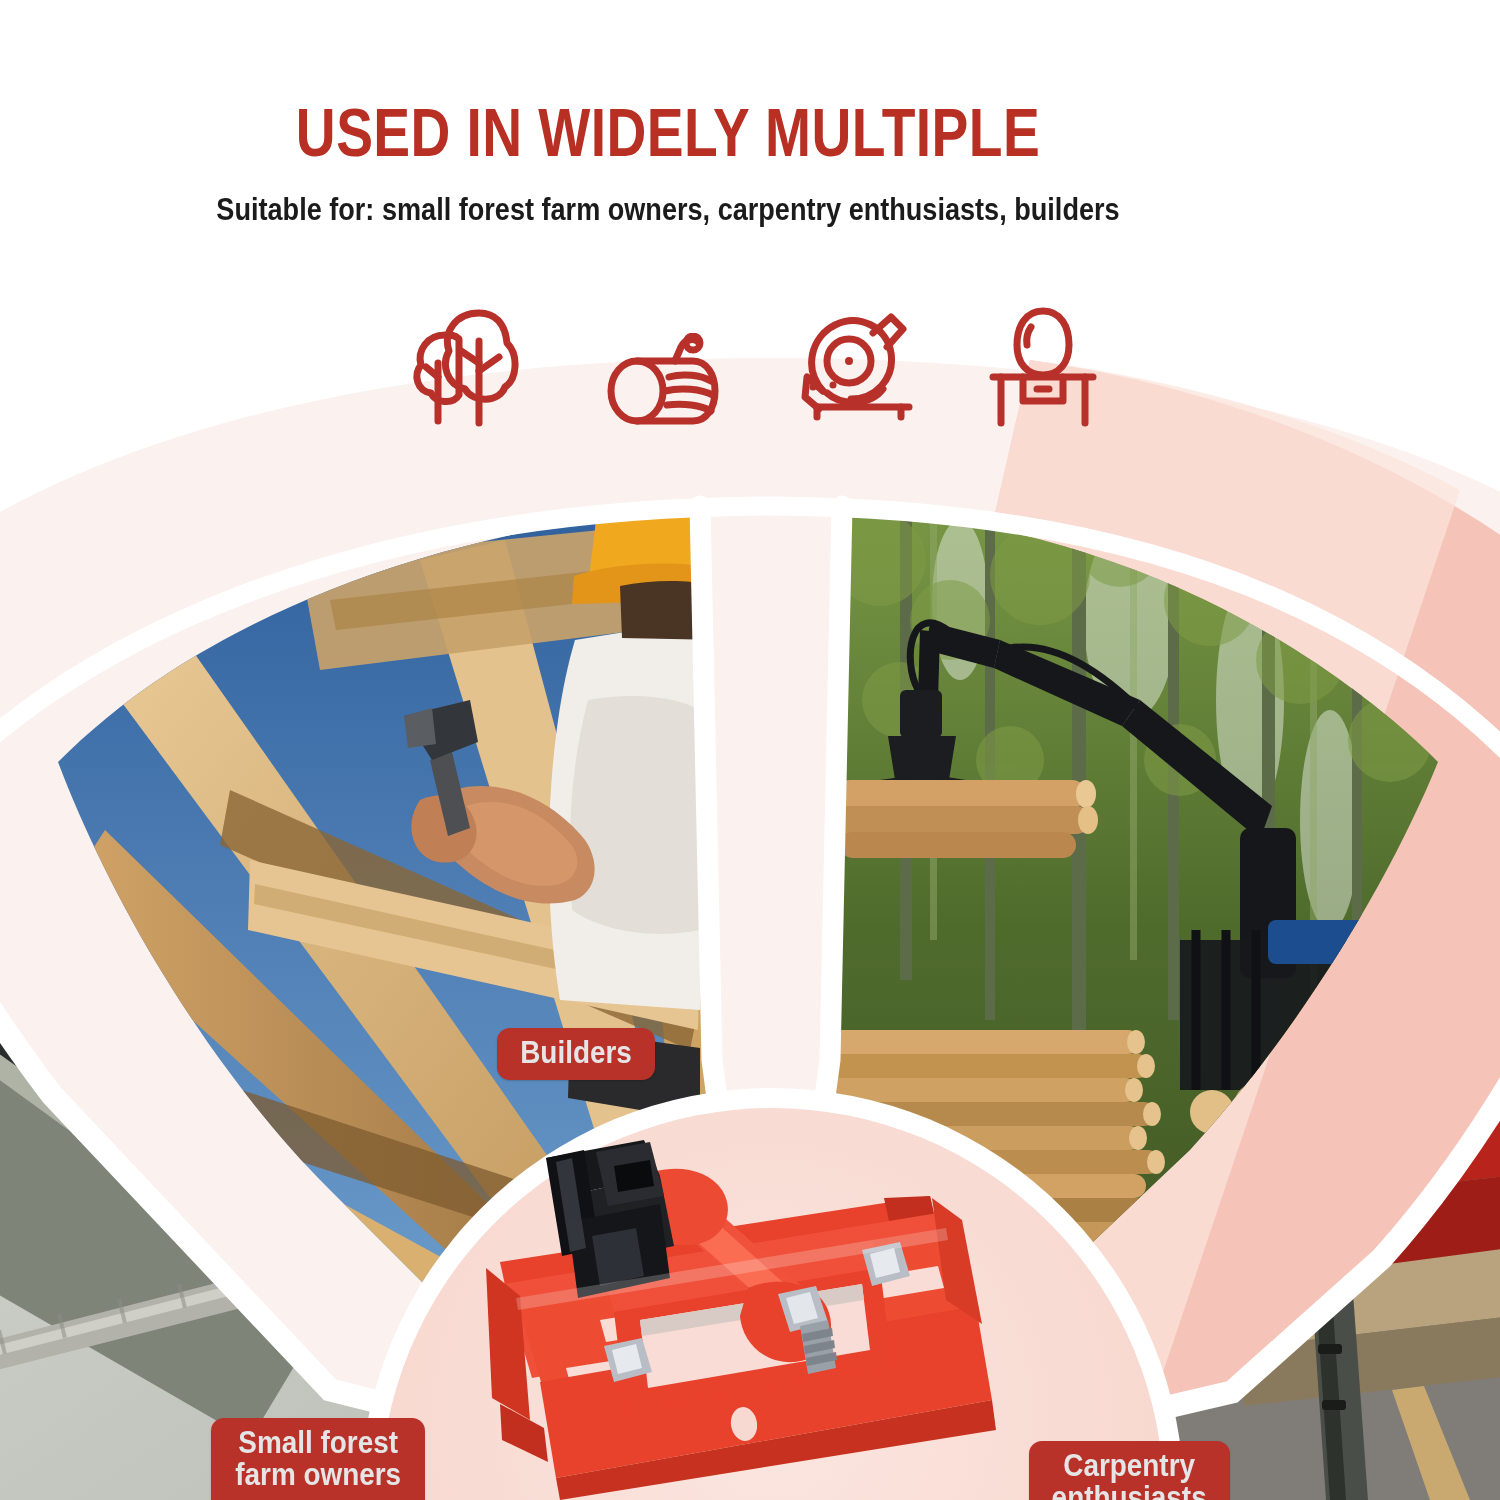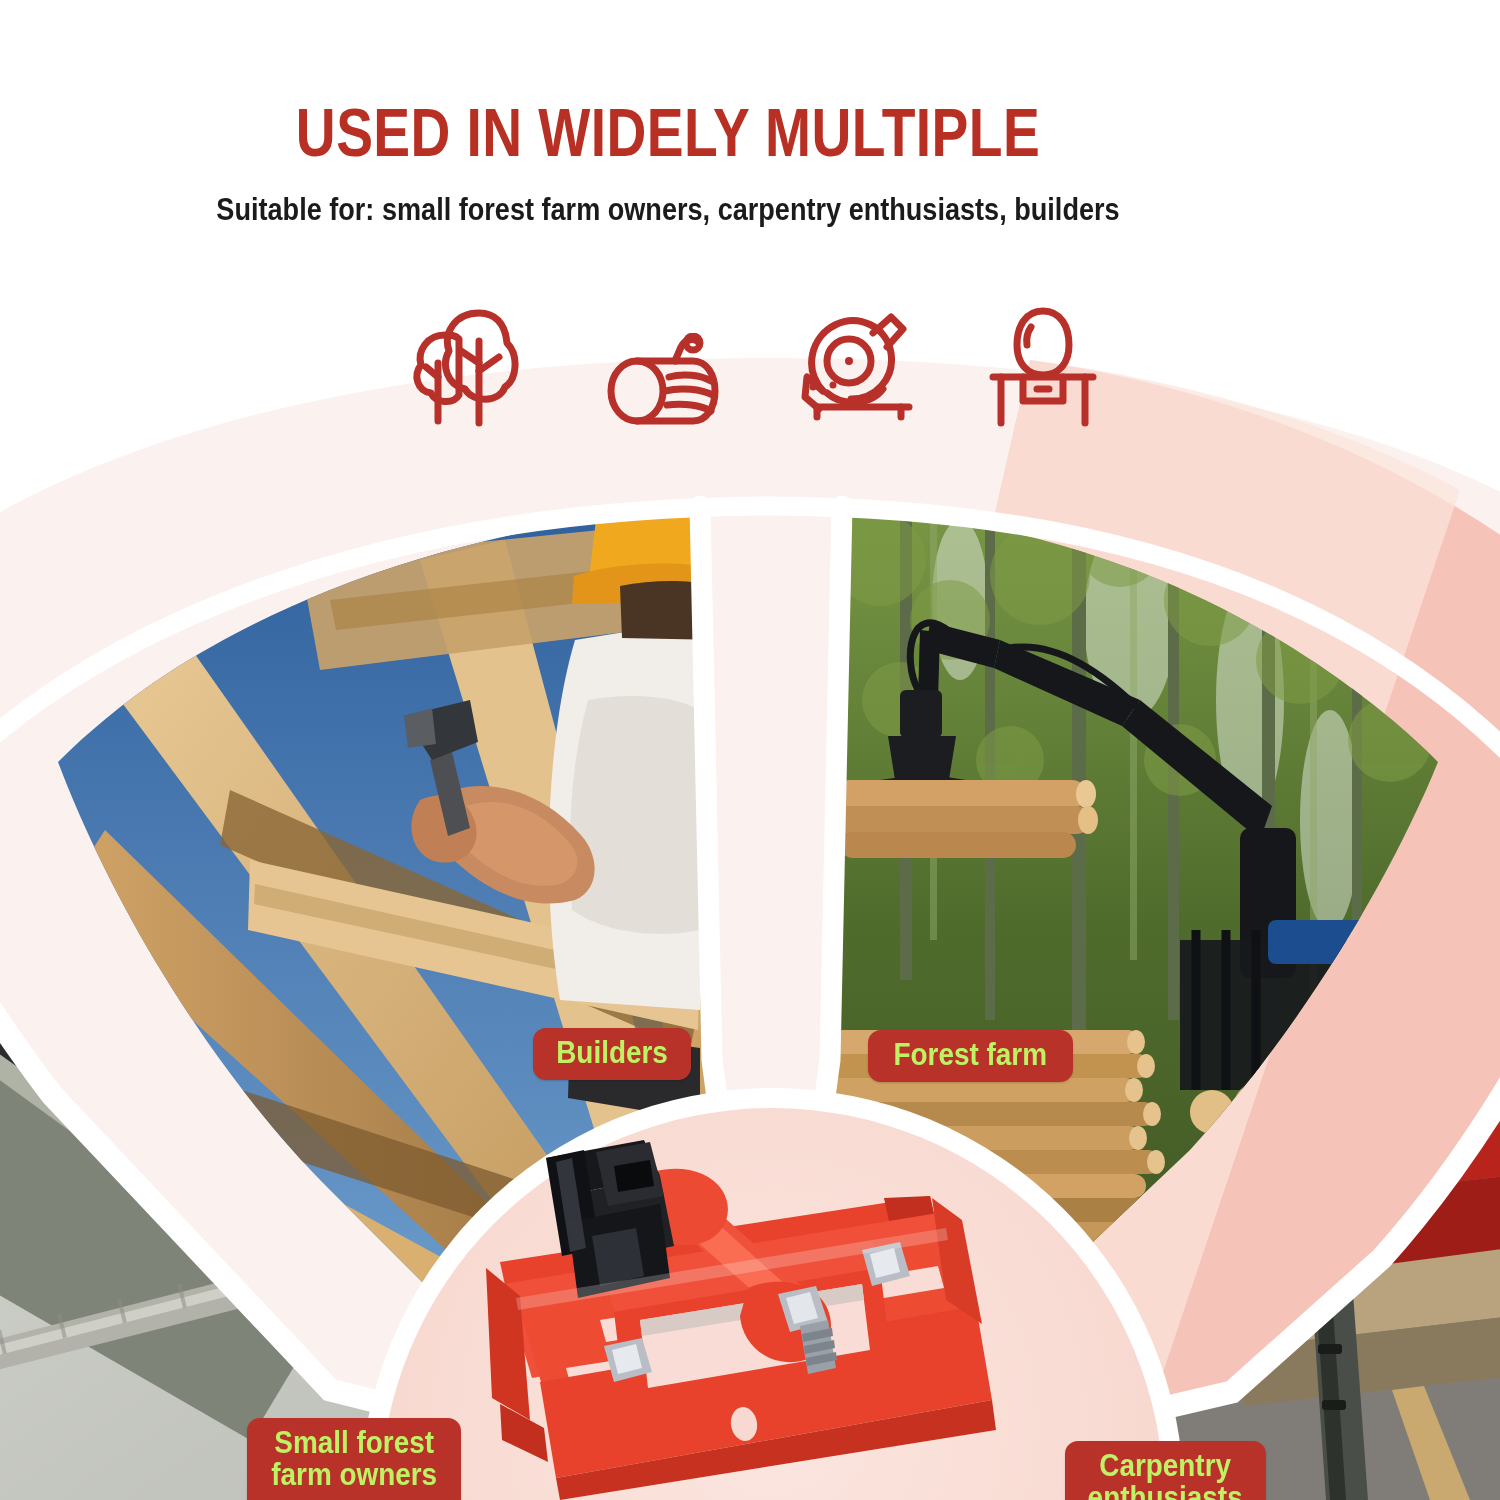--- a/index.html
+++ b/index.html
@@ -59,31 +59,30 @@
   .fan{position:absolute;left:0;top:0;width:1500px;height:1500px;z-index:20;}
   .ph-steel{fill:#7e8478;}
   .ph-steel-lt{fill:#aeb3a6;}
   .ph-chain{fill:#2a2d2c;}
   .ph-file{fill:#b2b2aa;}
 
   
   .badge{
     position:absolute;z-index:70;
     background:#B8322A;
-    color:#bef264;
+    color:#e5e5e5;
     font-weight:bold;
     border-radius:13px;
     padding:9px 17px 11px 17px;
     text-align:center;
     line-height:1.02;
     font-size:31px;
     letter-spacing:0px;
     box-shadow:0 1px 2px rgba(0,0,0,.18);
     white-space:nowrap;
-    margin-left:36px;
   }
   .badge span{display:block;transform:scaleX(0.90);transform-origin:center;}
   .badge.b-builders{left:497px;top:1028px;}
   .badge.b-forest{left:832px;top:1030px;}
   .badge.b-small{left:211px;top:1418px;padding:9px 15px 25px 15px;}
   .badge.b-carp{left:1029px;top:1441px;padding:9px 15px 11px 14px;}
 </style>
 </head>
 <body>
 
@@ -619,23 +618,20 @@
         <path d="M14 72 L14 118"></path>
         <path d="M98 72 L98 118"></path>
       </svg>
     </span>
   </div>
 
   <div class="badge b-builders">
     <span>Builders</span>
   </div>
 
-  <div class="badge b-forest">
-    <span>Forest farm</span>
-  </div>
 
   <div class="badge b-small">
     <span>Small forest</span>
     <span>farm owners</span>
   </div>
 
   <div class="badge b-carp">
     <span>Carpentry</span>
     <span>enthusiasts</span>
   </div>

